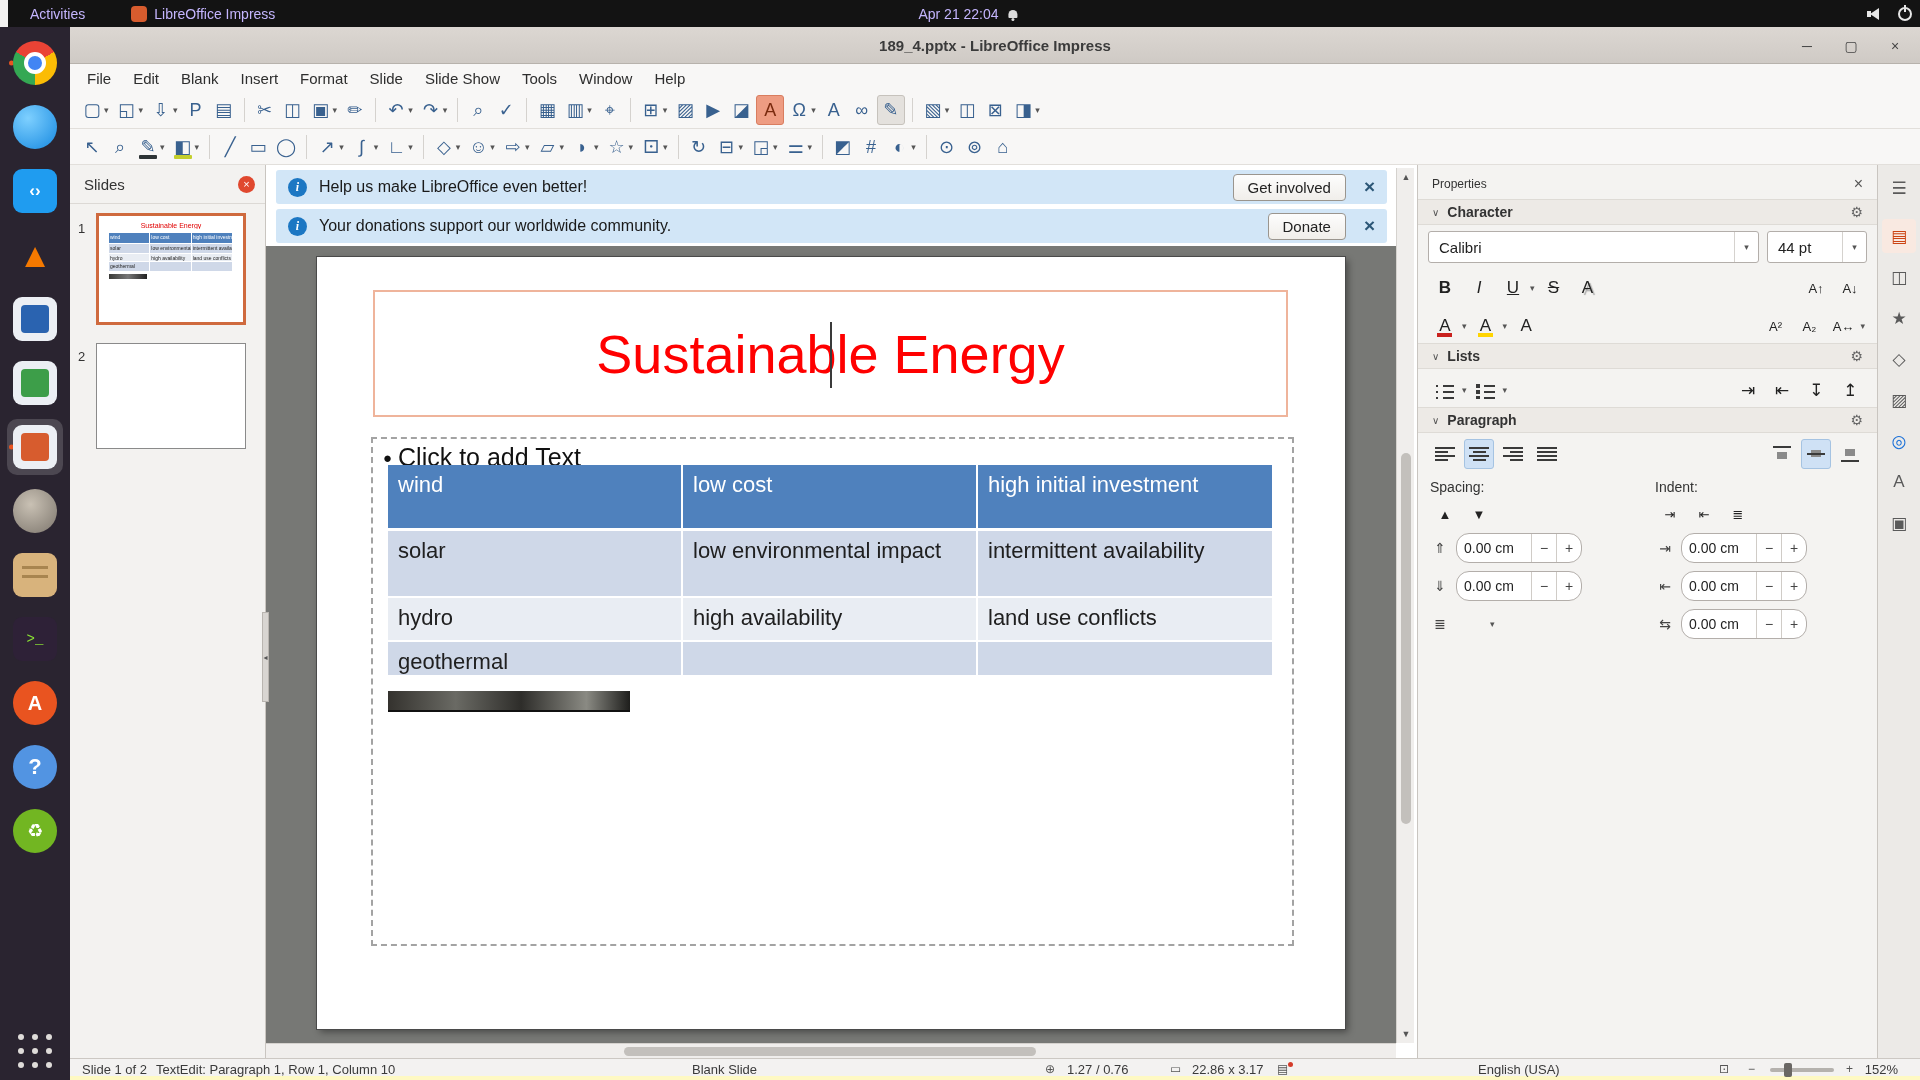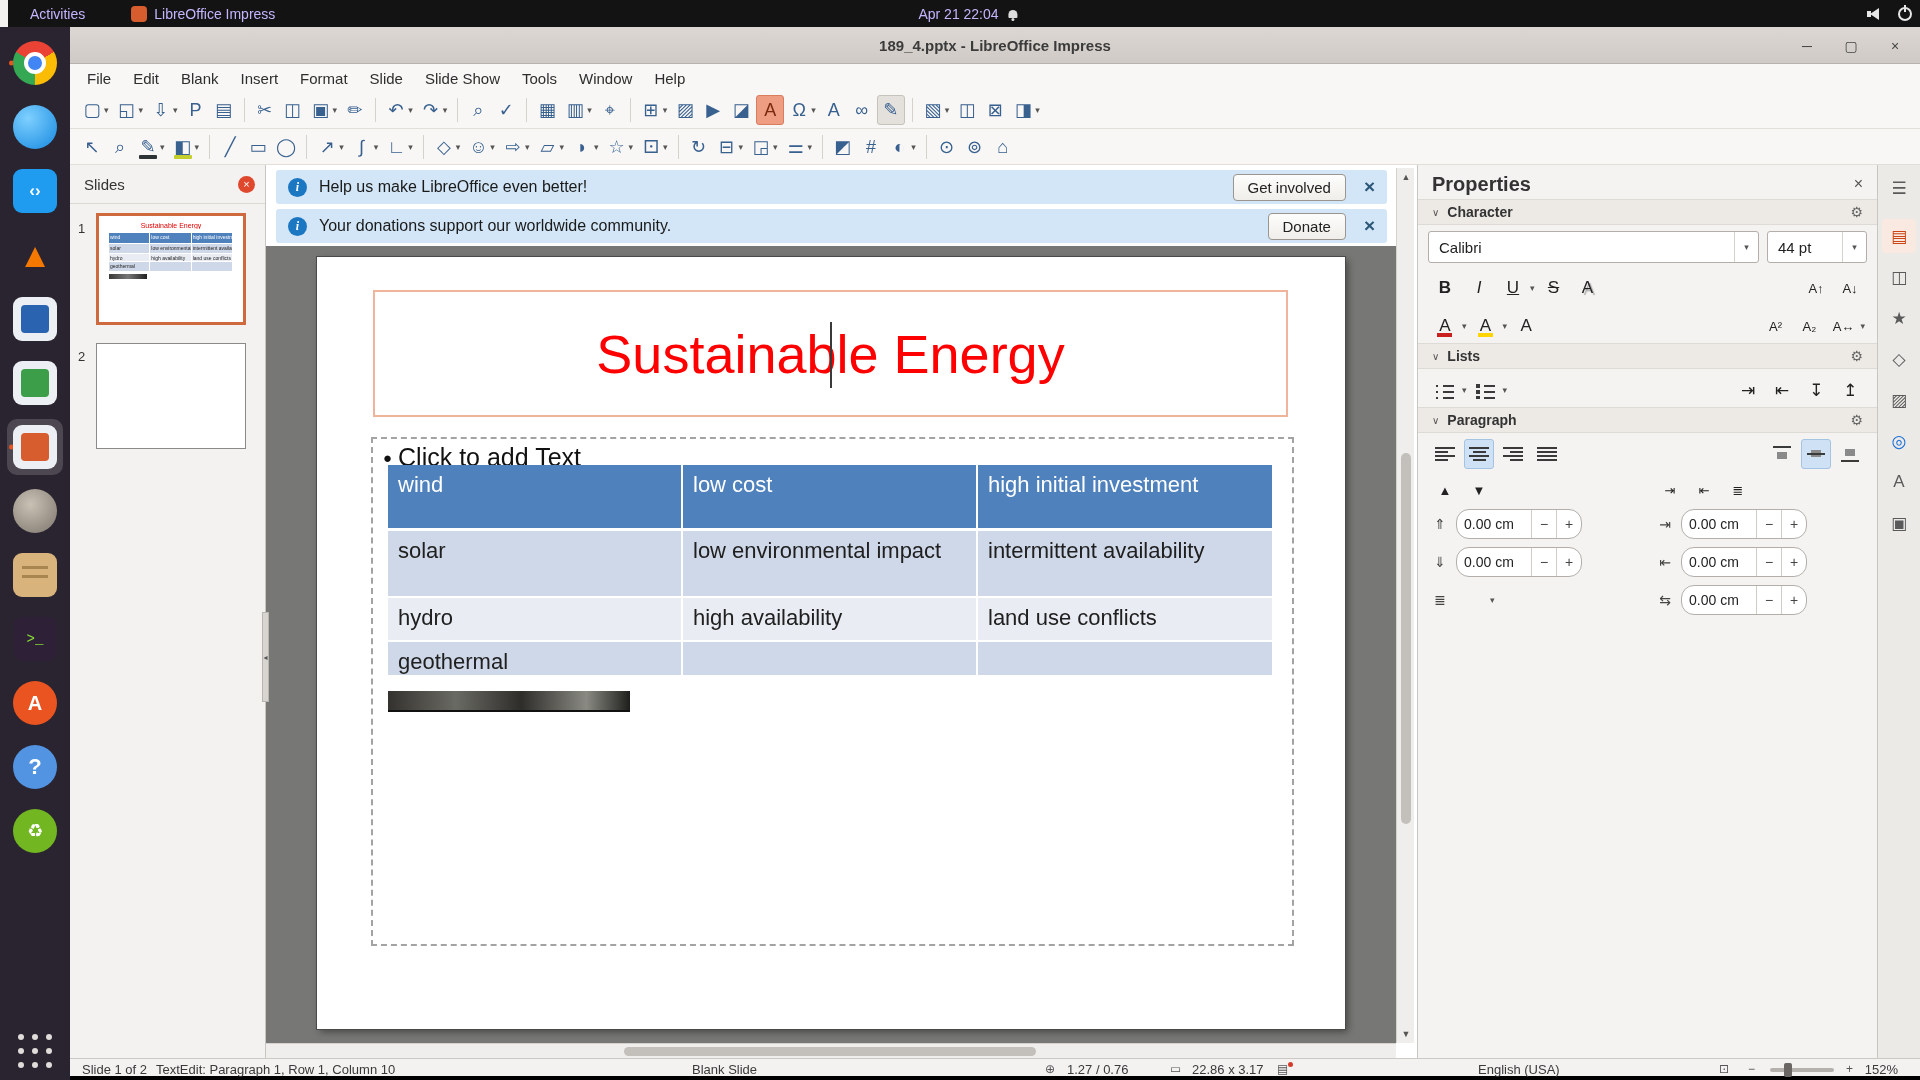--- a/index.html
+++ b/index.html
@@ -42,21 +42,21 @@
 .icon-files{border-radius:9px;background:#d8b37c}
 .icon-files::after{content:"";position:absolute;left:9px;right:9px;top:13px;height:18px;background:repeating-linear-gradient(to bottom,#a8854f 0 3px,transparent 3px 9px)}
 .icon-terminal{border-radius:9px;background:#2e2137;font-family:"Liberation Mono",monospace;font-size:14px;color:#8ae234}
 .icon-software{border-radius:50%;background:#e95420;font-weight:bold;font-size:20px}
 .icon-help{border-radius:50%;background:#5294e2;font-weight:bold;font-size:22px}
 .icon-green-circle-app{border-radius:50%;background:#72b622;font-size:18px}
 .apps-grid{position:absolute;bottom:12px;left:50%;transform:translateX(-50%);width:34px;height:34px}
 .apps-grid span{position:absolute;left:0;top:0;width:6px;height:6px;border-radius:50%;background:#dfdcd9;box-shadow:14px 0 0 #dfdcd9,28px 0 0 #dfdcd9,0 14px 0 #dfdcd9,14px 14px 0 #dfdcd9,28px 14px 0 #dfdcd9,0 28px 0 #dfdcd9,14px 28px 0 #dfdcd9,28px 28px 0 #dfdcd9}
 
 
-#window{position:absolute;left:70px;top:27px;width:1850px;height:1053px;background:#000000}
+#window{position:absolute;left:70px;top:27px;width:1850px;height:1053px;background:#fef9c3}
 #titlebar{position:absolute;left:0;top:0;width:100%;height:37px;background:linear-gradient(#dcd7d2,#cfcac5);border-bottom:1px solid #b7b2ac;display:flex;align-items:center;justify-content:center}
 .wt{font-size:15px;font-weight:bold;color:#3b3b3b}
 .wbtns{position:absolute;right:14px;top:0;height:37px;display:flex;align-items:center;gap:22px;color:#444;font-size:14px}
 .wbtns span{width:22px;text-align:center}
 #menubar{position:absolute;left:0;top:37px;width:100%;height:28px;background:#f8f7f6;display:flex;align-items:center;font-size:15px;color:#2e2e2e;padding-left:6px}
 .menu-item{padding:3px 11px;border-radius:3px}
 .toolbar{position:absolute;left:0;width:100%;background:#f8f7f6;border-bottom:1px solid #e2dfdb;display:flex;align-items:center;padding-left:8px}
 #toolbar-main{top:65px;height:37px}
 #toolbar-draw{top:102px;height:36px}
 .tbtn{position:relative;display:flex;align-items:center;height:30px;padding:0 3px;border-radius:3px;margin:0 1px}
@@ -117,21 +117,21 @@
 #vscroll{position:absolute;left:1130px;top:3px;width:18px;height:875px;background:#f0eeec;border-left:1px solid #d5d2ce;z-index:4}
 .vs-arrow{position:absolute;left:0;width:18px;height:18px;display:flex;align-items:center;justify-content:center;font-size:9px;color:#555}
 #vs-up{top:0}#vs-down{bottom:0}
 #vs-thumb{position:absolute;left:4px;top:285px;width:10px;height:371px;border-radius:6px;background:#c3c0bc}
 #hscroll{position:absolute;left:0;top:878px;width:1130px;height:15px;background:#f0eeec;border-top:1px solid #d5d2ce}
 #hs-thumb{position:absolute;left:358px;top:3px;width:412px;height:9px;border-radius:5px;background:#c3c0bc}
 
 
 #sidebar{position:absolute;left:1347px;top:138px;width:460px;height:893px;background:#f4f3f1;border-left:1px solid #c9c5c0;font-size:14px;color:#333}
 .sb-header{display:flex;align-items:center;padding:8px 14px 4px;height:34px}
-.sb-title{font-size:20px;font-weight:bold}
+.sb-title{font-size:12px;font-weight:normal}
 .sb-close{margin-left:auto;font-size:16px;color:#555}
 .sb-sec{display:flex;align-items:center;gap:8px;height:26px;padding:0 14px;background:#edeae6;border-top:1px solid #dedbd6;border-bottom:1px solid #dedbd6}
 .sb-sec .chev{font-size:10px;color:#555}
 .sb-sec .sec-label{font-weight:bold;font-size:14px}
 .sb-sec .gear{margin-left:auto;font-size:14px;color:#666}
 .font-row{display:flex;gap:8px;padding:6px 10px 4px}
 .combo{display:flex;align-items:center;background:#fff;border:1px solid #b3aeaa;border-radius:3px;height:32px}
 .combo-val{padding:0 10px;font-size:15px;color:#222}
 .combo-arrow{margin-left:auto;width:24px;height:100%;border-left:1px solid #d5d2ce;display:flex;align-items:center;justify-content:center;font-size:9px;color:#555}
 .combo.font-name{flex:1}
@@ -695,20 +695,24 @@
           <span class="ic-va t" data-name="align-top-icon"></span>
         </span>
       <span class="sbtn active" data-name="center-vertically-button">
           <span class="ic-va m" data-name="center-vertically-icon"></span>
         </span>
       <span class="sbtn" data-name="align-bottom-button">
           <span class="ic-va b" data-name="align-bottom-icon"></span>
         </span>
     </div>
 
+    <div class="sb-label-row">
+      <span class="lcol" data-name="spacing-label">Spacing:</span>
+      <span data-name="indent-label">Indent:</span>
+    </div>
 
     <div class="two-col">
       <div class="lcol btn-row" style="padding:0">
         <span class="sbtn sz" data-name="increase-paragraph-spacing-button">▲</span>
         <span class="sbtn sz" data-name="decrease-paragraph-spacing-button">▼</span>
       </div>
       <div class="rcol btn-row" style="padding:0">
         <span class="sbtn sz" data-name="increase-indent-button">⇥</span>
         <span class="sbtn sz" data-name="decrease-indent-button">⇤</span>
         <span class="sbtn sz" data-name="switch-indent-button">≣</span>

